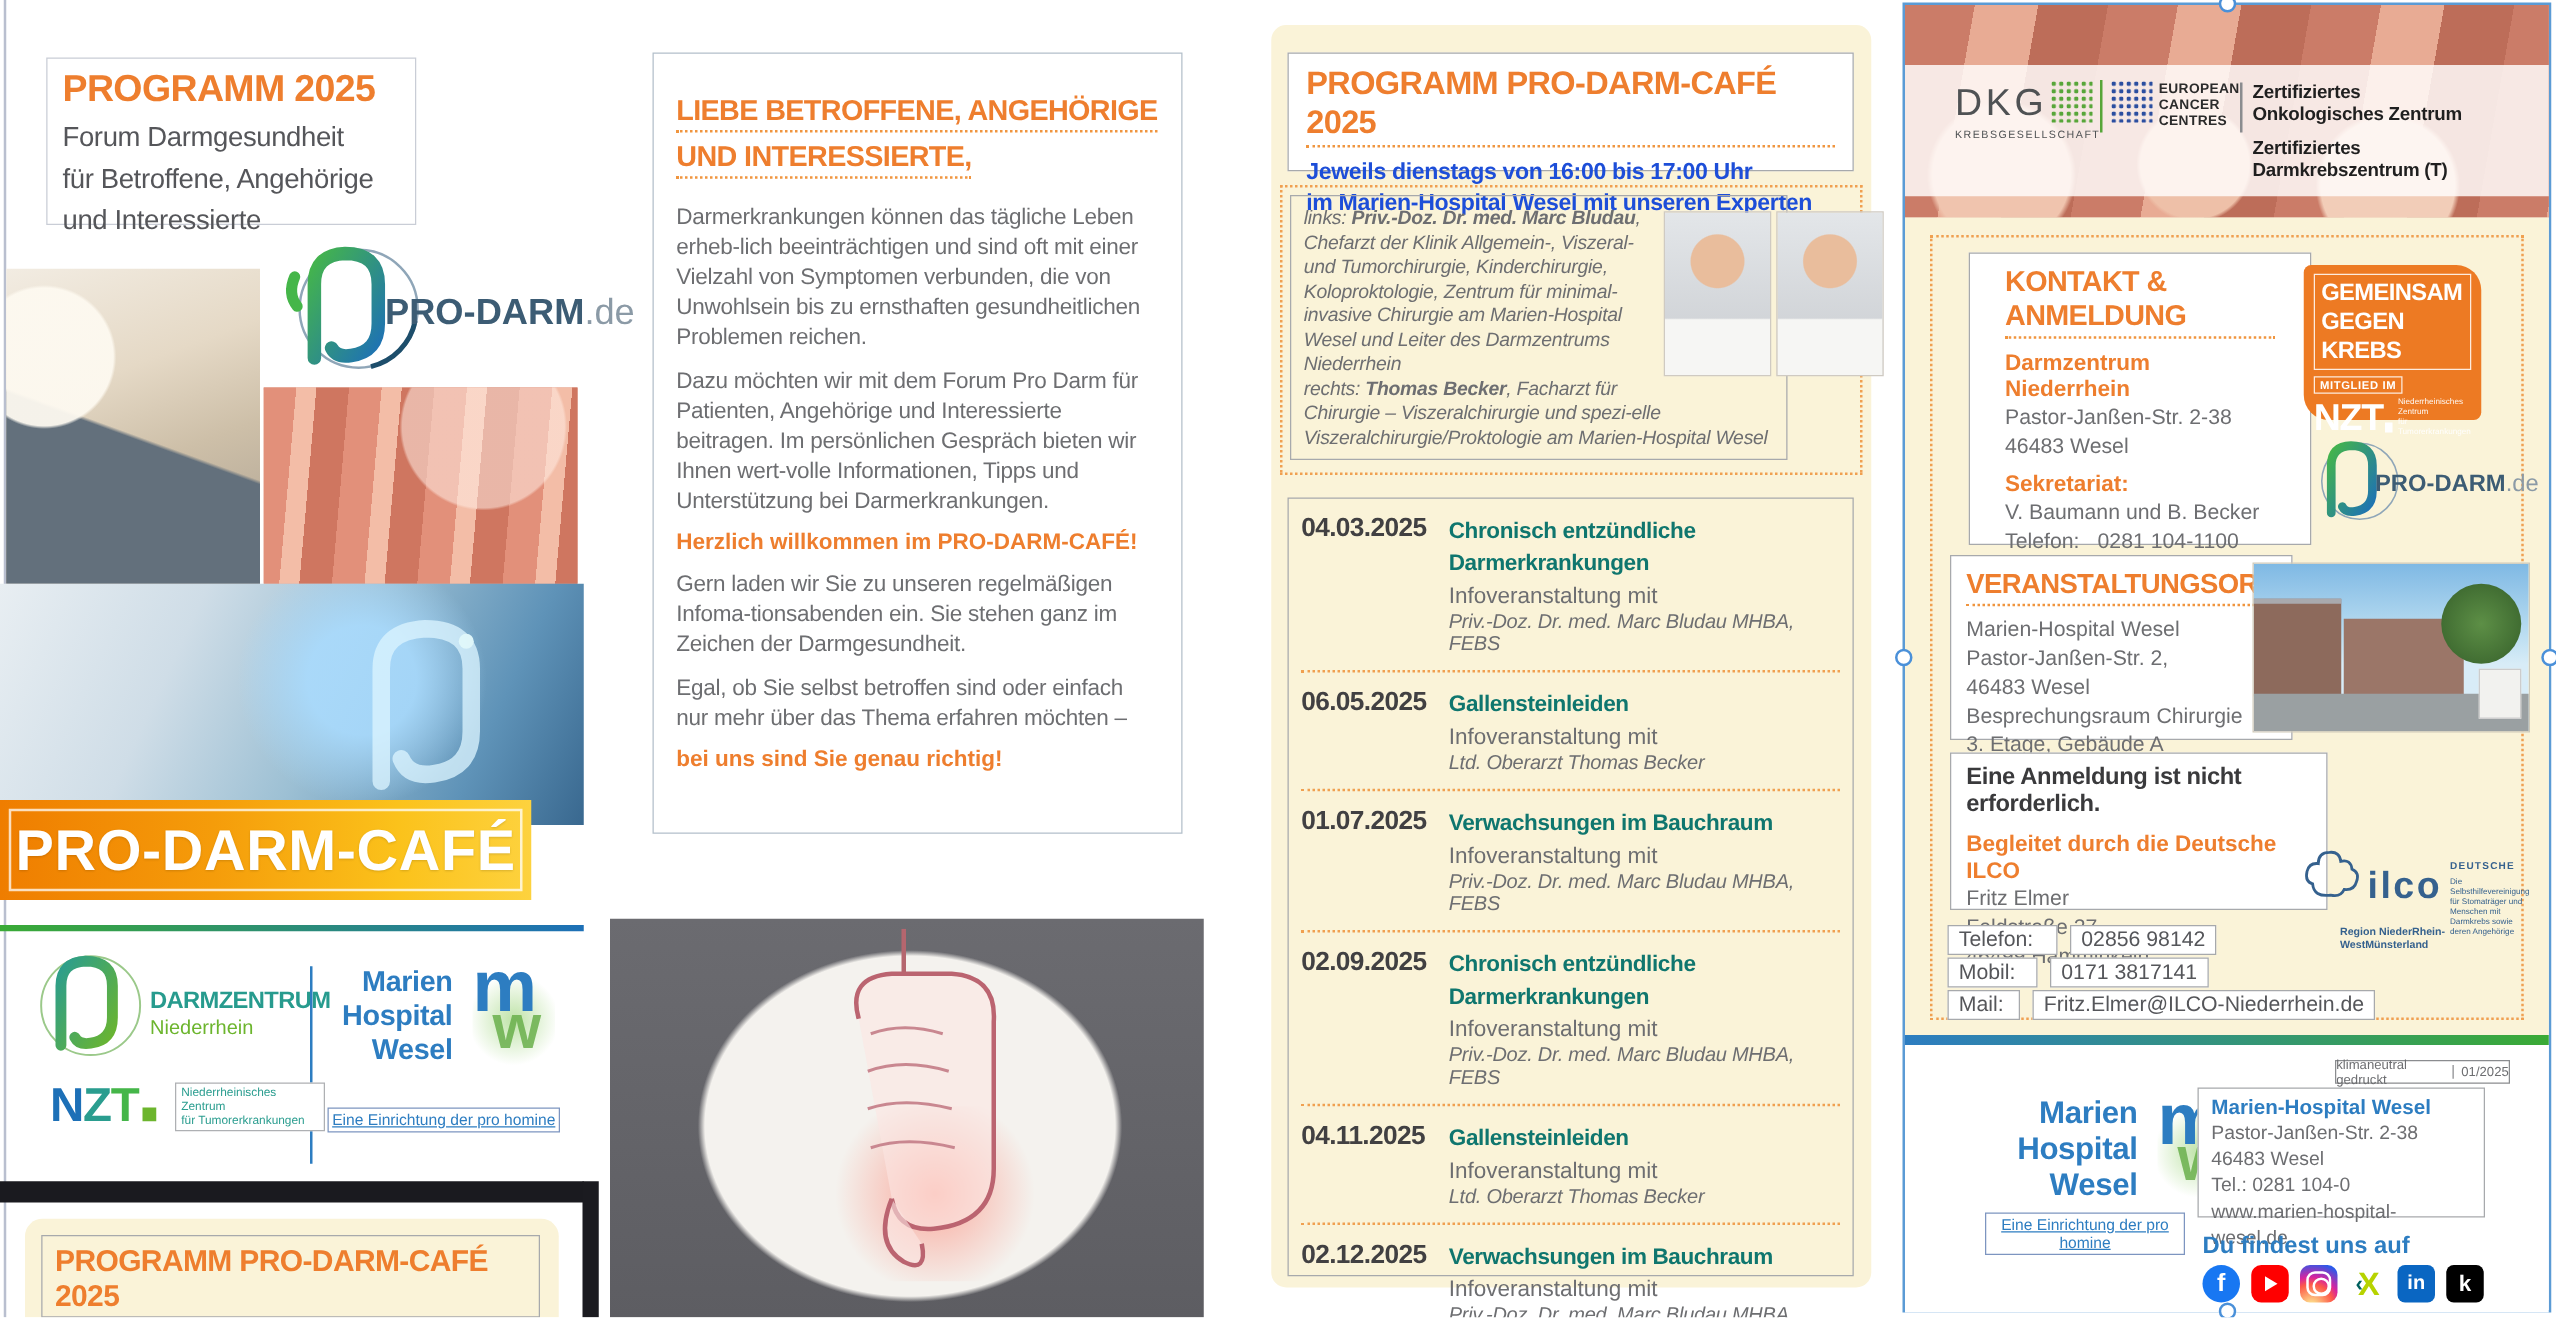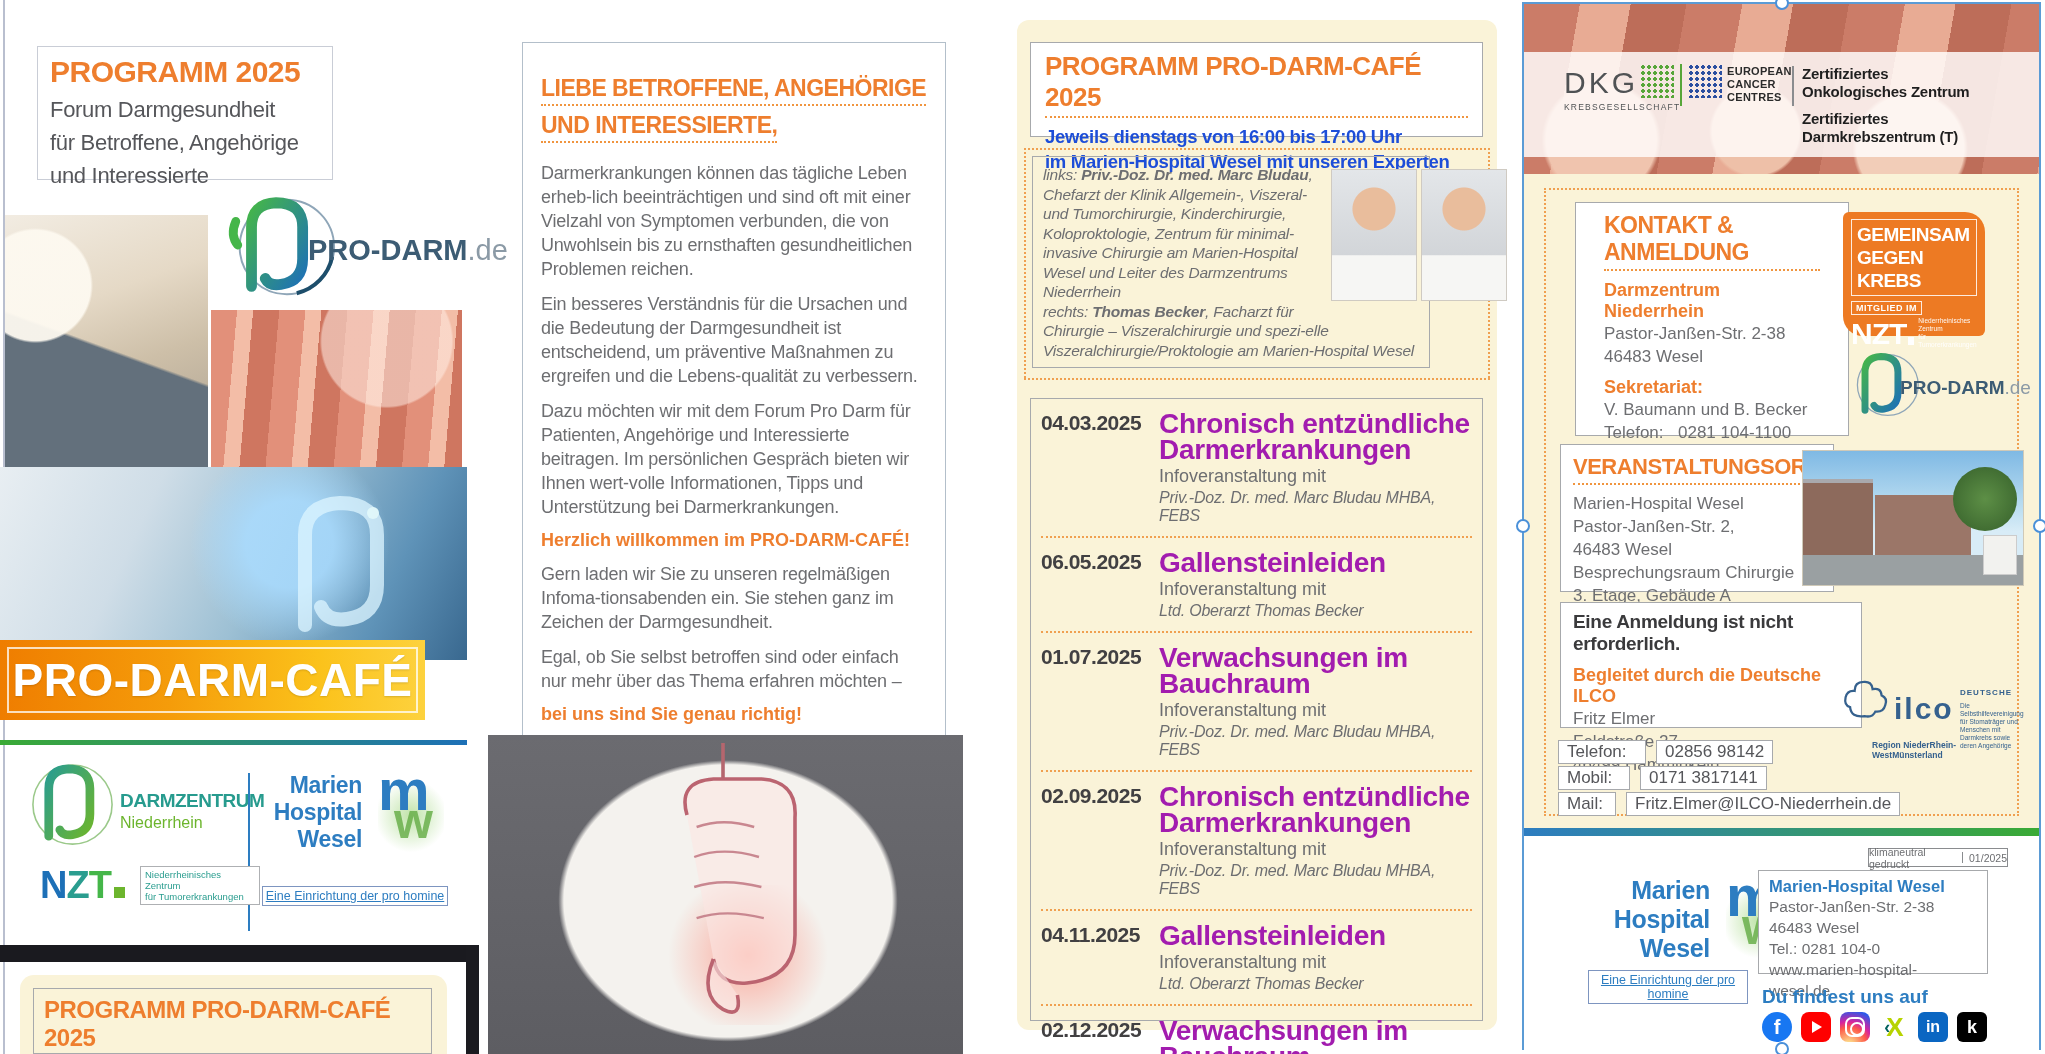--- a/index.html
+++ b/index.html
@@ -79,21 +79,21 @@
   .experts .box{position:absolute;left:6px;top:6px;width:398px;height:212px;border:1px solid #a7a9ac;padding:8px 10px;
                 font-size:15.5px;line-height:19.5px;color:#6d6e71;font-style:italic;letter-spacing:-0.2px}
   .experts .shots{float:right;width:136px;height:140px;margin:4px -48px 4px 6px;position:relative}
   .shot{position:absolute;top:0;width:86px;height:132px;border:1px solid #cfcac2;
     background:linear-gradient(0deg,#f6f6f4 0 34%,transparent 35%),
                radial-gradient(circle at 50% 30%,#e9bd9c 0 21%,transparent 22%),
                linear-gradient(180deg,#e3e6e9 0%,#c9ccd0 100%)}
   .schedule{position:absolute;left:13px;top:378px;width:453px;height:623px;border:1px solid #a7a9ac;padding:12px 10px}
   .ev{display:flex}
   .ev-date{width:118px;font-size:21px;font-weight:bold;color:#414042;letter-spacing:-0.5px;flex:none}
-  .ev-topic{font-size:28px;font-weight:bold;color:#a21caf;line-height:26px;letter-spacing:-0.3px}
+  .ev-topic{font-size:18px;font-weight:bold;color:#0f766e;line-height:26px;letter-spacing:-0.3px}
   .ev-info{font-size:18px;color:#6d6e71;margin-top:3px}
   .ev-speaker{font-size:16px;font-style:italic;color:#6d6e71;margin-top:2px;letter-spacing:-0.2px}
   .ev-sep{border-top:2px dotted #f0a050;margin:11px 0 12px}
 
   
   .sel-object{left:1522px;top:2px;width:519px;height:1048px;border:2px solid #5b9bd5;background:#fff}
   .handle{position:absolute;width:14px;height:14px;border-radius:50%;background:#fff;border:2px solid #4a90d9;z-index:30}
   .strip{position:absolute;left:0;top:0;width:100%;height:170px;
     background:radial-gradient(circle at 15% 80%,#f0c4ae 0 12%,transparent 13%),
                radial-gradient(circle at 45% 75%,#eec0a8 0 14%,transparent 15%),
@@ -268,21 +268,20 @@
     </div>
   </section>
 
   <section>
     <div class="abs intro-box">
       <div class="h-wrap">
         <h2><span class="ohead dotted-u">LIEBE BETROFFENE, ANGEHÖRIGE</span></h2>
         <h2><span class="ohead dotted-u">UND INTERESSIERTE,</span></h2>
       </div>
       <p>Darmerkrankungen können das tägliche Leben erheb-lich beeinträchtigen und sind oft mit einer Vielzahl von Symptomen verbunden, die von Unwohlsein bis zu ernsthaften gesundheitlichen Problemen reichen.</p>
-      <p>Ein besseres Verständnis für die Ursachen und die Bedeutung der Darmgesundheit ist entscheidend, um präventive Maßnahmen zu ergreifen und die Lebens-qualität zu verbessern.</p>
       <p>Dazu möchten wir mit dem Forum Pro Darm für Patienten, Angehörige und Interessierte beitragen. Im persönlichen Gespräch bieten wir Ihnen wert-volle Informationen, Tipps und Unterstützung bei Darmerkrankungen.</p>
       <div class="hl">Herzlich willkommen im PRO-DARM-CAFÉ!</div>
       <p>Gern laden wir Sie zu unseren regelmäßigen Infoma-tionsabenden ein. Sie stehen ganz im Zeichen der Darmgesundheit.</p>
       <p>Egal, ob Sie selbst betroffen sind oder einfach nur mehr über das Thema erfahren möchten –</p>
       <div class="hl">bei uns sind Sie genau richtig!</div>
     </div>
 
     <div class="abs photo-belly">
       <div class="shirt"></div>
       <div class="glow"></div>

